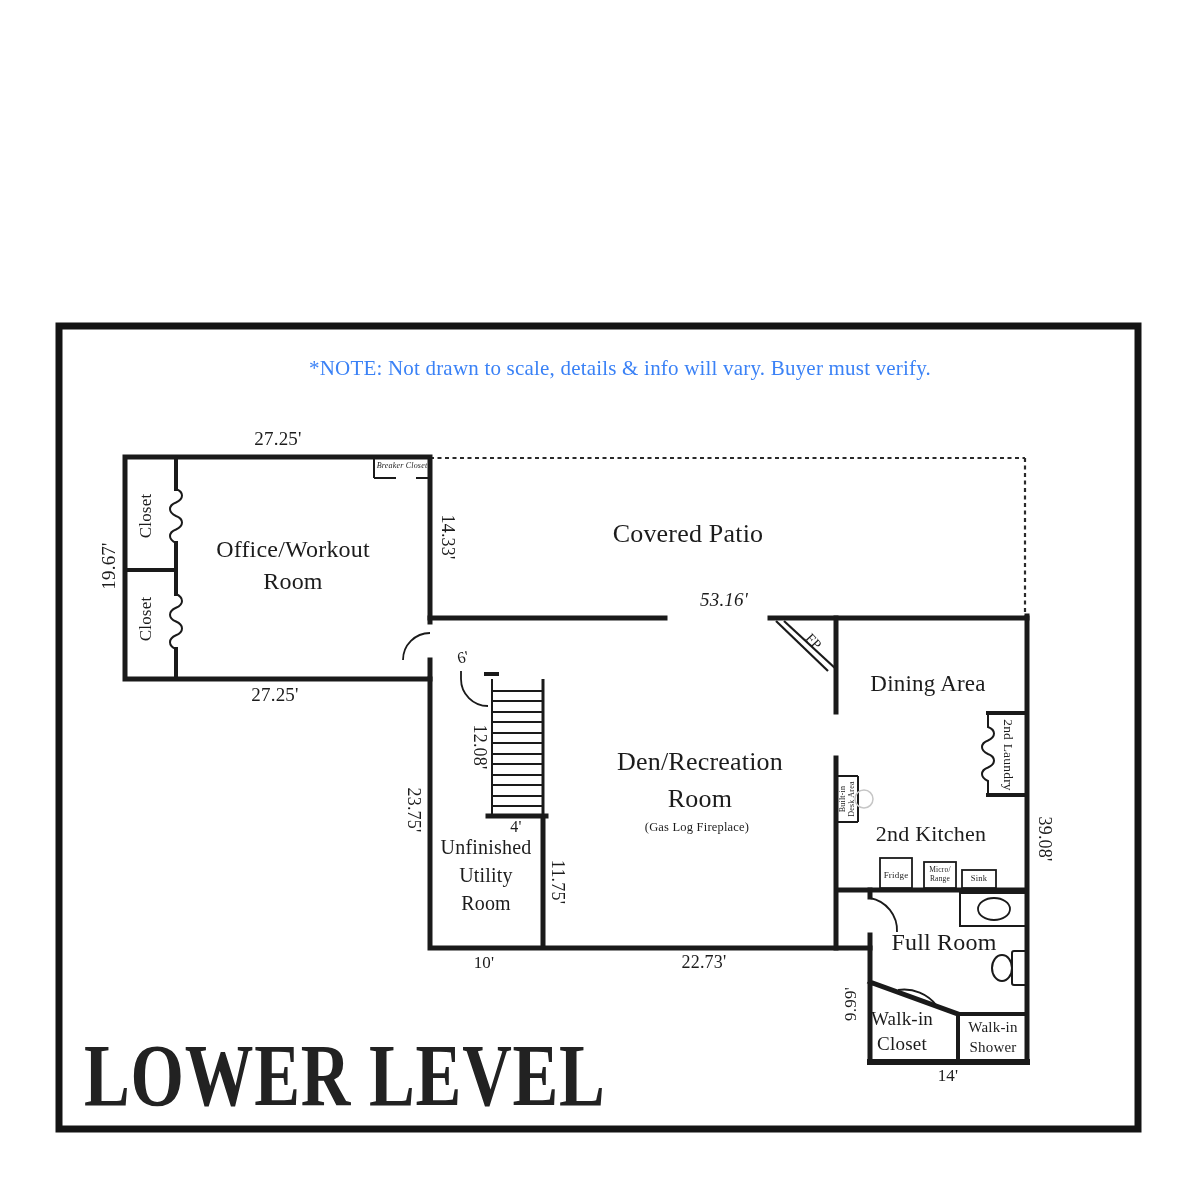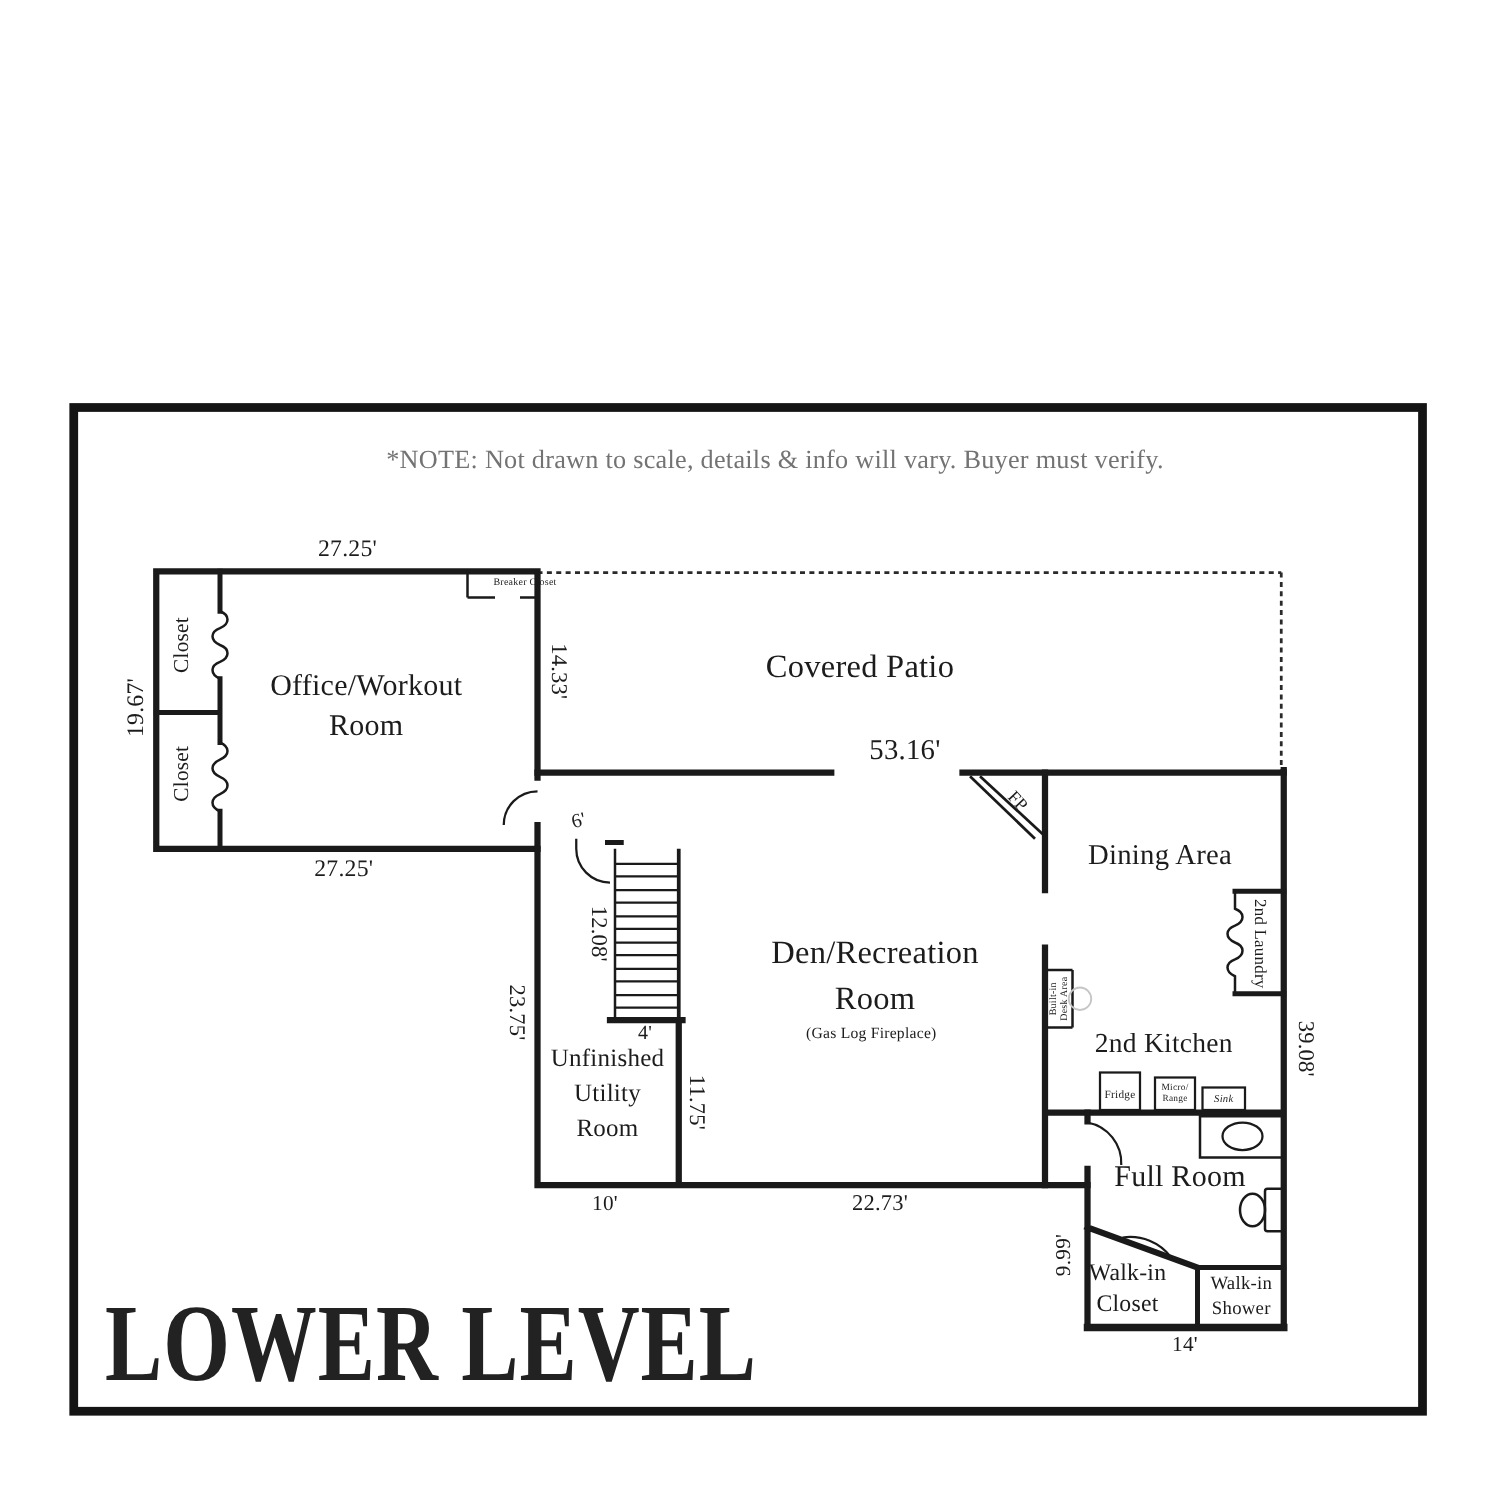--- a/index.html
+++ b/index.html
@@ -6,21 +6,21 @@
   .page{position:relative;width:1200px;height:1202px;background:#ffffff;overflow:hidden;
         font-family:"Liberation Sans",sans-serif;color:#1a1a1a;}
   .plan-svg{position:absolute;left:0;top:0;}
   .lbl{position:absolute;transform:translate(-50%,-50%);white-space:pre-line;text-align:center;
        font-family:cursive;color:#1c1c1c;line-height:1.32;letter-spacing:0.2px;}
   .r90{transform:translate(-50%,-50%) rotate(90deg);}
   .rm90{transform:translate(-50%,-50%) rotate(-90deg);}
   .r45{transform:translate(-50%,-50%) rotate(47deg);}
   .rm18{transform:translate(-50%,-50%) rotate(-14deg);}
   .note{position:absolute;transform:translate(-50%,-50%);font-family:"Liberation Serif",serif;
-        font-size:21px;color:#737373;white-space:nowrap;letter-spacing:0.2px;}
+        font-size:21px;color:#3b82f6;white-space:nowrap;letter-spacing:0.2px;}
   .title{position:absolute;left:84px;top:1032px;font-family:cursive;font-weight:700;
          font-size:88px;line-height:1;color:#222;transform:scaleX(0.78);transform-origin:left top;
          white-space:nowrap;letter-spacing:1px;}
   .tiny{line-height:1.18;}
 </style>
 </head>
 <body>
 
 <div class="page">
 
@@ -107,34 +107,34 @@
 Utility
 Room</div>
   <div class="lbl" style="left:944px;top:943px;font-size:24px;">Full Room</div>
   <div class="lbl" style="left:902px;top:1031px;font-size:19px;">Walk-in
 Closet</div>
   <div class="lbl" style="left:993px;top:1038px;font-size:15px;">Walk-in
 Shower</div>
   <div class="lbl r90" style="left:1008px;top:755px;font-size:13.5px;">2nd Laundry</div>
   <div class="lbl rm90 tiny" style="left:847px;top:799px;font-size:8px;">Built-in
 Desk Area</div>
-  <div class="lbl" style="left:420px;top:466px;font-size:8px;">Breaker Closet</div>
+  <div class="lbl" style="left:402px;top:466px;font-size:8px;font-style:italic;">Breaker Closet</div>
   <div class="lbl rm90" style="left:146px;top:516px;font-size:17px;">Closet</div>
   <div class="lbl rm90" style="left:146px;top:619px;font-size:17px;">Closet</div>
   <div class="lbl r45" style="left:813px;top:642px;font-size:14px;">FP</div>
   <div class="lbl" style="left:896px;top:876px;font-size:9px;">Fridge</div>
   <div class="lbl tiny" style="left:940px;top:875px;font-size:7.5px;">Micro/
 Range</div>
-  <div class="lbl" style="left:979px;top:879px;font-size:8.5px;font-style:italic;">Sink</div>
+  <div class="lbl" style="left:979px;top:879px;font-size:8.5px;">Sink</div>
 
   <div class="lbl" style="left:278px;top:439px;font-size:19px;">27.25'</div>
   <div class="lbl" style="left:275px;top:695px;font-size:19px;">27.25'</div>
   <div class="lbl rm90" style="left:109px;top:566px;font-size:19px;">19.67'</div>
   <div class="lbl r90" style="left:447px;top:537px;font-size:18px;">14.33'</div>
-  <div class="lbl" style="left:724px;top:600px;font-size:23px;">53.16'</div>
+  <div class="lbl" style="left:724px;top:600px;font-size:19px;font-style:italic;">53.16'</div>
   <div class="lbl rm18" style="left:463px;top:657px;font-size:16px;">6'</div>
   <div class="lbl r90" style="left:479px;top:747px;font-size:18px;">12.08'</div>
   <div class="lbl" style="left:516px;top:827px;font-size:16px;">4'</div>
   <div class="lbl r90" style="left:413px;top:810px;font-size:18px;">23.75'</div>
   <div class="lbl r90" style="left:557px;top:882px;font-size:18px;">11.75'</div>
   <div class="lbl" style="left:484px;top:963px;font-size:17px;">10'</div>
   <div class="lbl" style="left:704px;top:963px;font-size:18px;">22.73'</div>
   <div class="lbl r90" style="left:1044px;top:839px;font-size:18px;">39.08'</div>
   <div class="lbl rm90" style="left:851px;top:1004px;font-size:17px;">9.99'</div>
   <div class="lbl" style="left:948px;top:1076px;font-size:17px;">14'</div>

